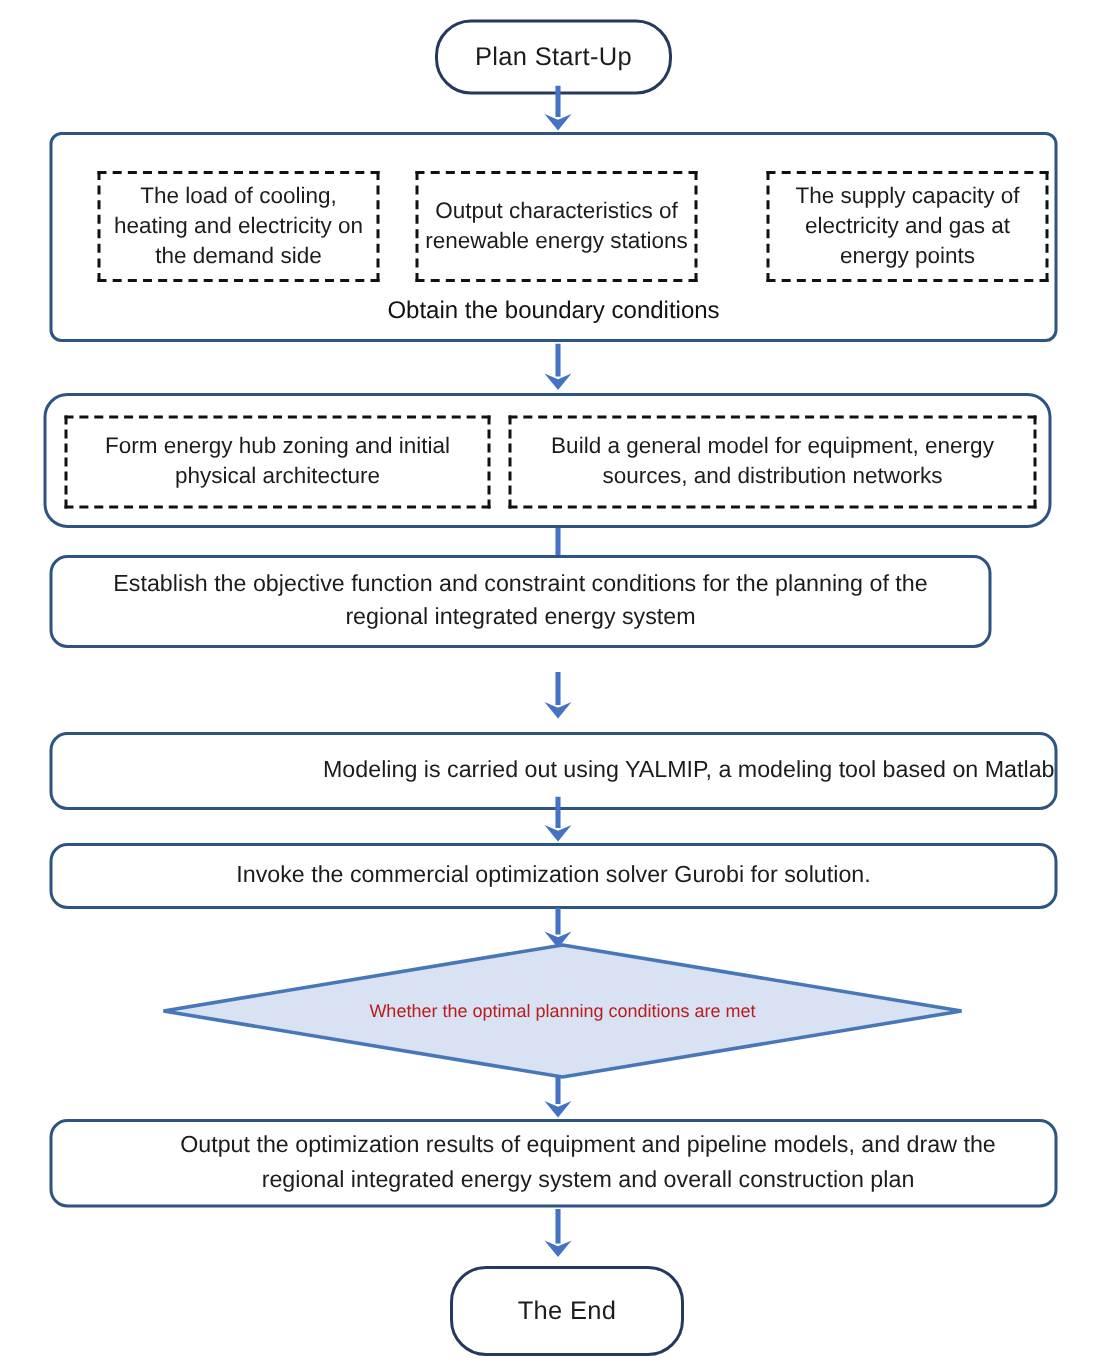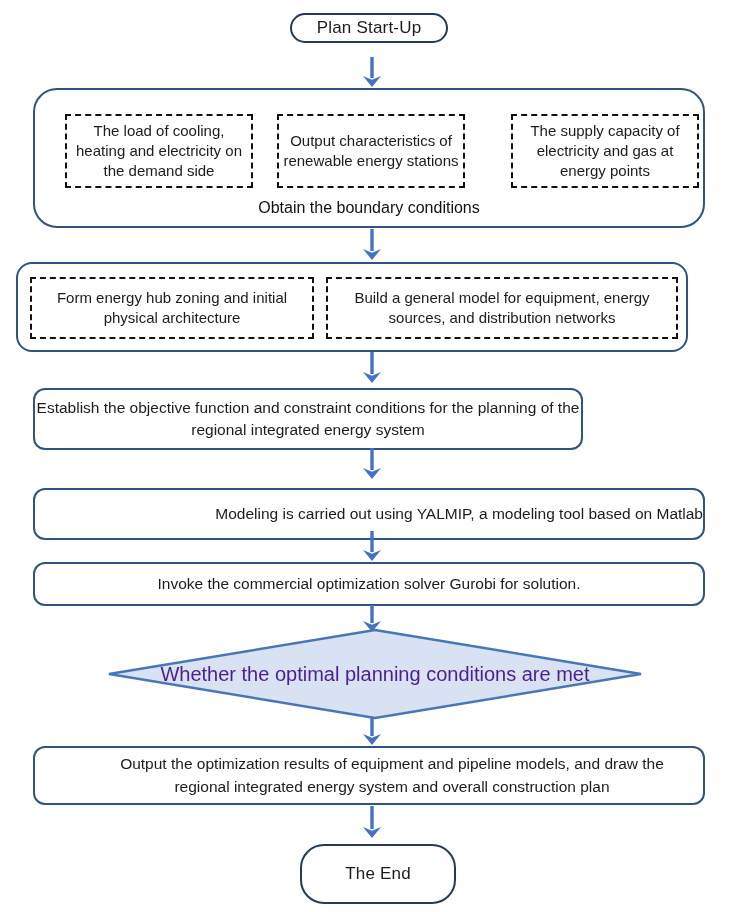--- a/index.html
+++ b/index.html
@@ -13,47 +13,47 @@
   
   .stadium{
     border:2.5px solid #24395e;border-radius:24px;background:#ffffff;
     font-size:17px;letter-spacing:.2px;
   }
 
   
   .roundbox{
     border:2.8px solid #2e5481;background:#ffffff;
   }
-  .container{border-radius:24px;}
+  .container{border-radius:8px;}
   .process{border-radius:12px;font-size:15.5px;line-height:1.45;}
   .process .txt{max-width:588px;}
 
   
   .dashed{
     border:2px dashed #111111;background:#ffffff;
     font-size:15px;line-height:1.32;
   }
 
   .caption{
     position:absolute;left:0;right:0;bottom:9px;text-align:center;
     font-weight:normal;font-size:16px;color:#111111;
   }
 
   .arrow{position:absolute;}
 
   .diamond-wrap{left:105px;top:628px;width:540px;height:92px;}
   .diamond-label{
     position:absolute;inset:0;display:flex;align-items:center;justify-content:center;
-    font-size:20px;color:#4c1d95;text-align:left;
+    font-size:12px;color:#b91c1c;text-align:left;
   }
 </style>
 </head>
 <body>
 
-<div class="abs center stadium" style="left:290px;top:13px;width:158px;height:30px;">
+<div class="abs center stadium" style="left:290px;top:13px;width:158px;height:50px;">
   <span>Plan Start-Up</span>
 </div>
 
 <svg class="arrow" style="left:361px;top:57px" width="22" height="31" viewBox="0 0 22 31">
   <line x1="11" y1="0" x2="11" y2="21" stroke="#4472c4" stroke-width="3.4"></line>
   <path d="M11 30 L2 19 L11 22.8 L20 19 Z" fill="#4472c4"></path>
 </svg>
 
 <div class="abs roundbox container" style="left:33px;top:88px;width:672px;height:140px;">
   <div class="abs center dashed" style="left:30px;top:24px;width:188px;height:74px;">
@@ -66,35 +66,35 @@
     <span>The supply capacity of electricity and gas at energy points</span>
   </div>
   <div class="caption">Obtain the boundary conditions</div>
 </div>
 
 <svg class="arrow" style="left:361px;top:229px" width="22" height="32" viewBox="0 0 22 32">
   <line x1="11" y1="0" x2="11" y2="22" stroke="#4472c4" stroke-width="3.4"></line>
   <path d="M11 31 L2 20 L11 23.8 L20 20 Z" fill="#4472c4"></path>
 </svg>
 
-<div class="abs roundbox container" style="left:16px;top:262px;width:672px;height:90px;border-radius:16px;">
+<div class="abs roundbox container" style="left:29px;top:262px;width:672px;height:90px;border-radius:16px;">
   <div class="abs center dashed" style="left:12px;top:13px;width:284px;height:62px;">
     <span>Form energy hub zoning and initial physical architecture</span>
   </div>
   <div class="abs center dashed" style="left:308px;top:13px;width:352px;height:62px;">
     <span>Build a general model for equipment, energy sources, and distribution networks</span>
   </div>
 </div>
 
 <svg class="arrow" style="left:361px;top:352px" width="22" height="32" viewBox="0 0 22 32">
   <line x1="11" y1="0" x2="11" y2="22" stroke="#4472c4" stroke-width="3.4"></line>
   <path d="M11 31 L2 20 L11 23.8 L20 20 Z" fill="#4472c4"></path>
 </svg>
 
-<div class="abs center roundbox process" style="left:33px;top:388px;width:550px;height:62px;">
+<div class="abs center roundbox process" style="left:33px;top:370px;width:628px;height:62px;">
   <span class="txt">Establish the objective function and constraint conditions for the planning of the regional integrated energy system</span>
 </div>
 
 <svg class="arrow" style="left:361px;top:448px" width="22" height="32" viewBox="0 0 22 32">
   <line x1="11" y1="0" x2="11" y2="22" stroke="#4472c4" stroke-width="3.4"></line>
   <path d="M11 31 L2 20 L11 23.8 L20 20 Z" fill="#4472c4"></path>
 </svg>
 
 <div class="abs center roundbox process" style="left:33px;top:488px;width:672px;height:52px;justify-content:flex-end;">
   <span class="txt">Modeling is carried out using YALMIP, a modeling tool based on Matlab</span>

